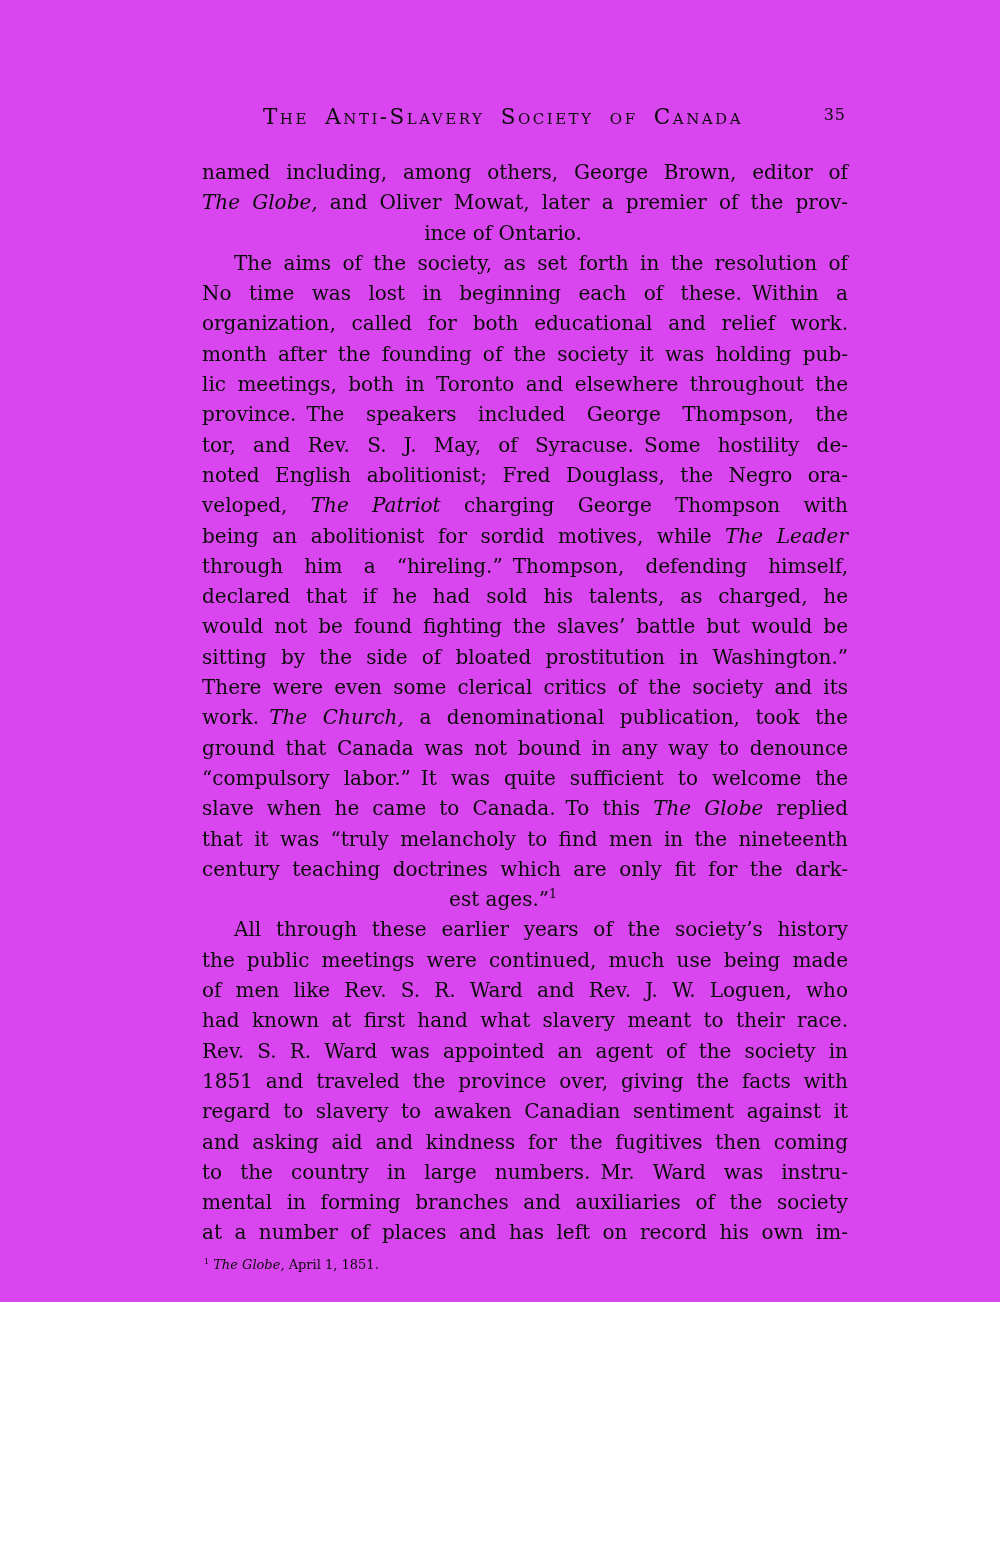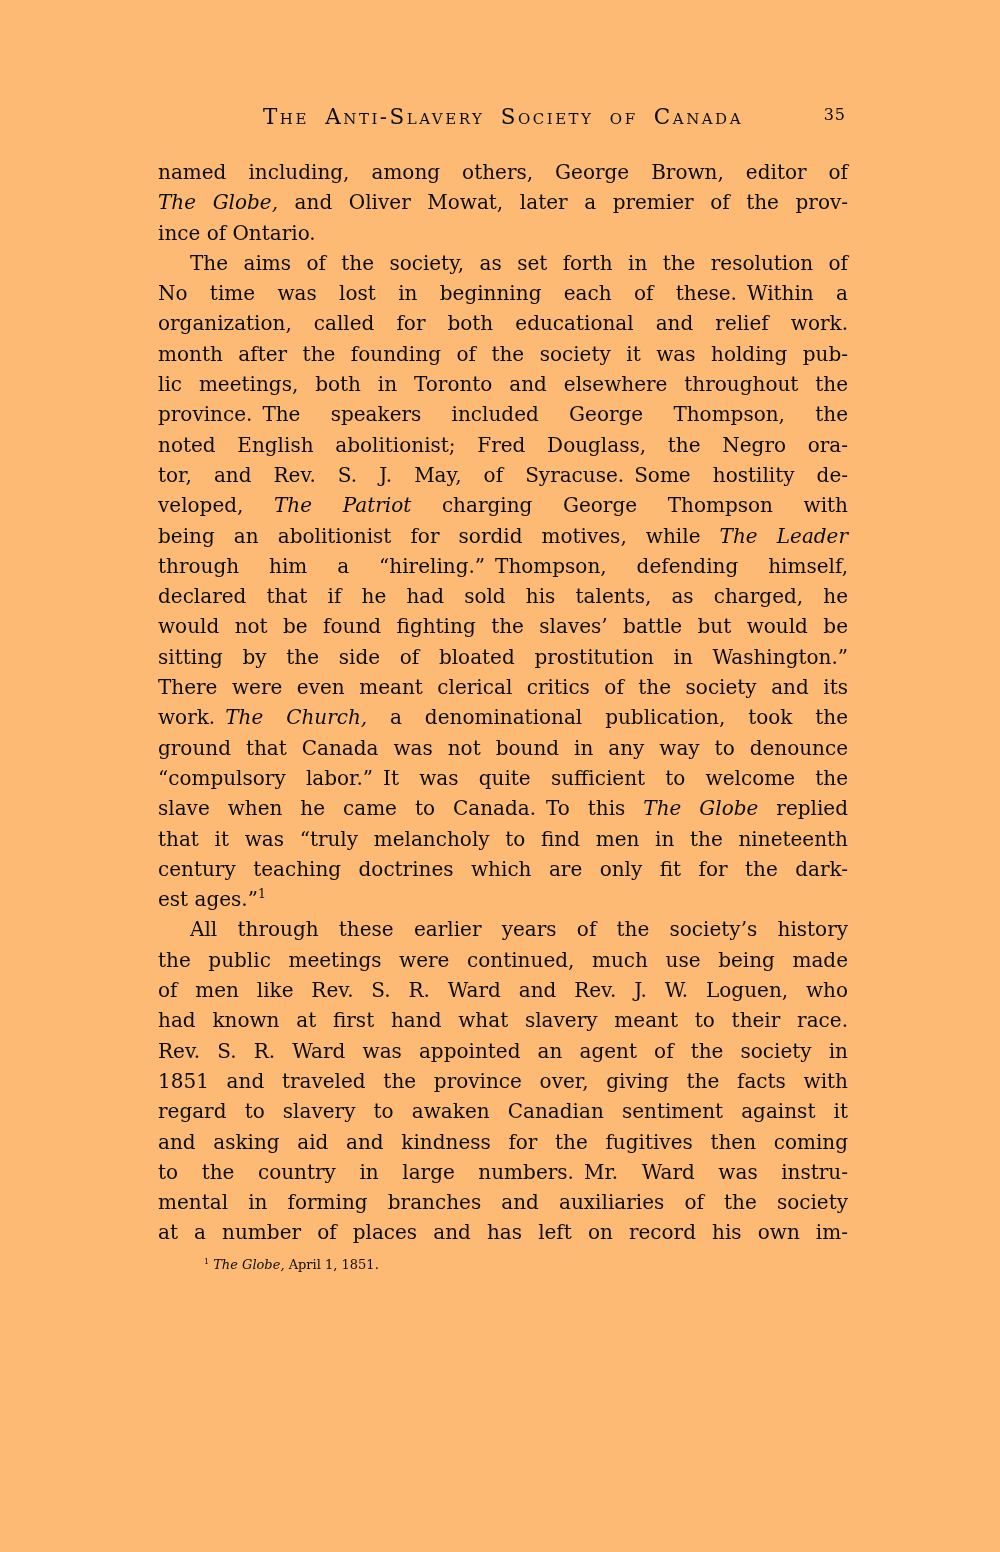--- a/index.html
+++ b/index.html
@@ -10,22 +10,22 @@
   body {
     width: 1000px;
     height: 1552px;
     font-family: "DejaVu Serif", serif;
     color: #0c0c0c;
     overflow: hidden;
   }
   .page {
     position: relative;
     width: 1000px;
-    height: 1552px;
-    background: #fdba74;
+    height: 1302px;
+    background: #d946ef;
   }
   .running-header {
     position: absolute;
     left: 158px;
     top: 104px;
     width: 690px;
     height: 30px;
   }
   .running-header-title {
     text-align: center;
@@ -44,26 +44,27 @@
   }
   .body-text {
     position: absolute;
     left: 158px;
     top: 157px;
     width: 690px;
     font-size: 20px;
     line-height: 30.3px;
   }
   .line {
-    text-align: left;
+    text-align: center;
     white-space: normal;
   }
   .line.j {
     text-align: justify;
     text-align-last: justify;
+    margin-left: 44px;
     -moz-text-align-last: justify;
   }
   .line.indent {
     text-indent: 32px;
   }
   .it {
     font-style: italic;
   }
   sup {
     font-size: 0.62em;
@@ -97,29 +98,29 @@
   <div class="body-text">
       <div class="line j"><span>named including, among others, George Brown, editor of</span></div>
       <div class="line j"><span class="it">The Globe,</span><span> and Oliver Mowat, later a premier of the prov-</span></div>
       <div class="line"><span>ince of Ontario.</span></div>
       <div class="line j indent"><span>The aims of the society, as set forth in the resolution of</span></div>
       <div class="line j"><span>No time was lost in beginning each of these. Within a</span></div>
       <div class="line j"><span>organization, called for both educational and relief work.</span></div>
       <div class="line j"><span>month after the founding of the society it was holding pub-</span></div>
       <div class="line j"><span>lic meetings, both in Toronto and elsewhere throughout the</span></div>
       <div class="line j"><span>province. The speakers included George Thompson, the</span></div>
+      <div class="line j"><span>tor, and Rev. S. J. May, of Syracuse. Some hostility de-</span></div>
       <div class="line j"><span>noted English abolitionist; Fred Douglass, the Negro ora-</span></div>
-      <div class="line j"><span>tor, and Rev. S. J. May, of Syracuse. Some hostility de-</span></div>
       <div class="line j"><span>veloped, </span><span class="it">The Patriot</span><span> charging George Thompson with</span></div>
       <div class="line j"><span>being an abolitionist for sordid motives, while </span><span class="it">The Leader</span></div>
       <div class="line j"><span>through him a “hireling.” Thompson, defending himself,</span></div>
       <div class="line j"><span>declared that if he had sold his talents, as charged, he</span></div>
       <div class="line j"><span>would not be found fighting the slaves’ battle but would be</span></div>
       <div class="line j"><span>sitting by the side of bloated prostitution in Washington.”</span></div>
-      <div class="line j"><span>There were even meant clerical critics of the society and its</span></div>
+      <div class="line j"><span>There were even some clerical critics of the society and its</span></div>
       <div class="line j"><span>work. </span><span class="it">The Church,</span><span> a denominational publication, took the</span></div>
       <div class="line j"><span>ground that Canada was not bound in any way to denounce</span></div>
       <div class="line j"><span>“compulsory labor.” It was quite sufficient to welcome the</span></div>
       <div class="line j"><span>slave when he came to Canada. To this </span><span class="it">The Globe</span><span> replied</span></div>
       <div class="line j"><span>that it was “truly melancholy to find men in the nineteenth</span></div>
       <div class="line j"><span>century teaching doctrines which are only fit for the dark-</span></div>
       <div class="line"><span>est ages.”</span><sup>1</sup></div>
       <div class="line j indent"><span>All through these earlier years of the society’s history</span></div>
       <div class="line j"><span>the public meetings were continued, much use being made</span></div>
       <div class="line j"><span>of men like Rev. S. R. Ward and Rev. J. W. Loguen, who</span></div>

